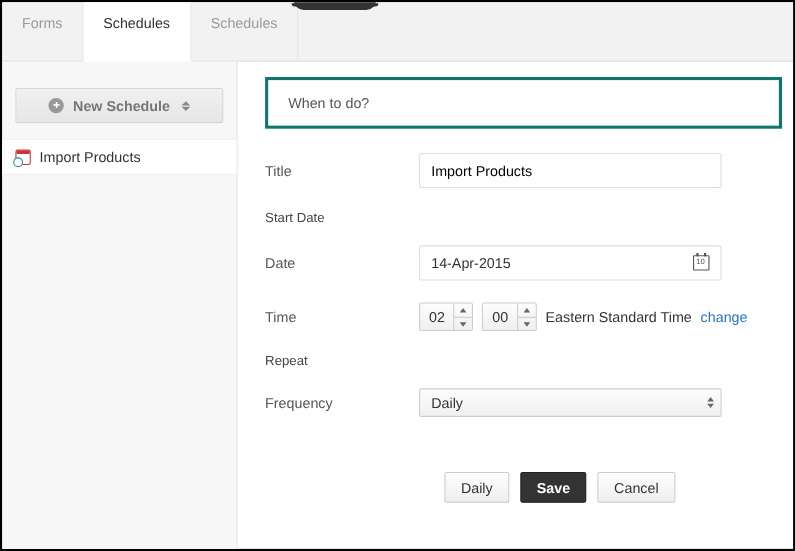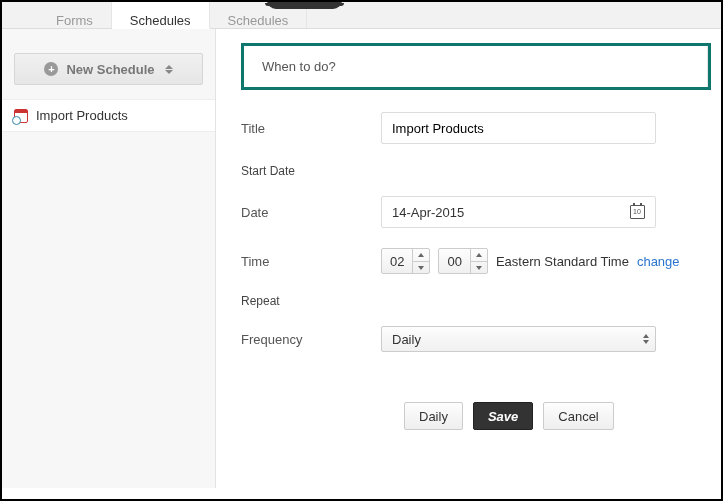--- a/index.html
+++ b/index.html
@@ -1,19 +1,19 @@
 <!DOCTYPE html>
 <html><head>
 <meta charset="utf-8">
 <style>
 * { box-sizing: border-box; margin: 0; padding: 0; }
 body { font-family: Arial, Helvetica, sans-serif; font-size: 13px; color: #333; background: #fff; }
 .outer { width: 723px; height: 501px; border: 2px solid #000; position: relative; overflow: hidden; }
 
-.topbar { height: 27px; background: #f2f2f2; border-bottom: 1px solid #ddd; display: flex; align-items: stretch; padding-left: 36px; }
+.topbar { height: 54px; background: #f2f2f2; border-bottom: 1px solid #ddd; display: flex; align-items: stretch; }
 .topbar .tab { padding: 11px 18px 9px; color: #999; cursor: pointer; border-right: 1px solid #e5e5e5; }
 .topbar .tab.active { background: #fff; color: #333; border-bottom: 1px solid #fff; position: relative; z-index: 1; margin-bottom: -1px; }
 .topbar .decor { position: absolute; left: 265px; top: -2px; width: 75px; height: 9px; background: #333; border-radius: 0 0 10px 10px; box-shadow: -5px 0 0 -3px #333, 5px 0 0 -3px #333; }
 
 .mainwrap { display: flex; height: calc(100% - 38px); }
 .sidebar { width: 214px; background: #f7f7f7; border-right: 1px solid #e3e3e3; padding: 0; }
 .newsched { margin: 24px 12px 14px; background: linear-gradient(#f0f0f0,#e6e6e6); border: 1px solid #d6d6d6; border-radius: 2px; height: 32px; display: flex; align-items: center; justify-content: center; gap: 8px; color: #777; font-weight: bold; cursor: pointer; }
 .newsched .plusico { width: 14px; height: 14px; border-radius: 50%; background: #999; color: #fff; display: inline-flex; align-items: center; justify-content: center; font-size: 11px; line-height: 1; }
 .newsched .carets { display: inline-flex; flex-direction: column; gap: 1px; margin-left: 2px; }
 .newsched .caret-up { width: 0; height: 0; border-left: 4px solid transparent; border-right: 4px solid transparent; border-bottom: 4px solid #888; }
@@ -52,21 +52,21 @@
 
 .timegroup { display: flex; align-items: center; gap: 8px; }
 .tzlabel { color: #333; }
 .changelink { color: #2a74d0; cursor: pointer; }
 
 .selectish { width: 275px; height: 26px; border: 1px solid #ccc; border-radius: 2px; background: linear-gradient(#fdfdfd,#f0f0f0); display: flex; align-items: center; justify-content: space-between; padding: 0 6px 0 10px; cursor: pointer; }
 .selectish .spinbtns { display: flex; flex-direction: column; }
 
 .footer { display: flex; gap: 10px; justify-content: flex-start; margin-left: 163px; padding: 30px 0 10px; }
 .btn { height: 28px; padding: 0 14px; border: 1px solid #ccc; border-radius: 2px; background: linear-gradient(#fdfdfd,#efefef); cursor: pointer; font-size: 13px; color: #333; }
-.btn.primary { background: #333; color: #fff; border-color: #222; font-weight: bold; font-style: italic; }
+.btn.primary { background: #333; color: #fff; border-color: #222; font-weight: bold; }
 </style>
 </head>
 <body>
 
 <div class="outer">
   <div class="topbar">
     <div class="tab">Forms</div>
     <div class="tab active">Schedules</div>
     <div class="tab">Schedules</div>
     <div class="decor"></div>

